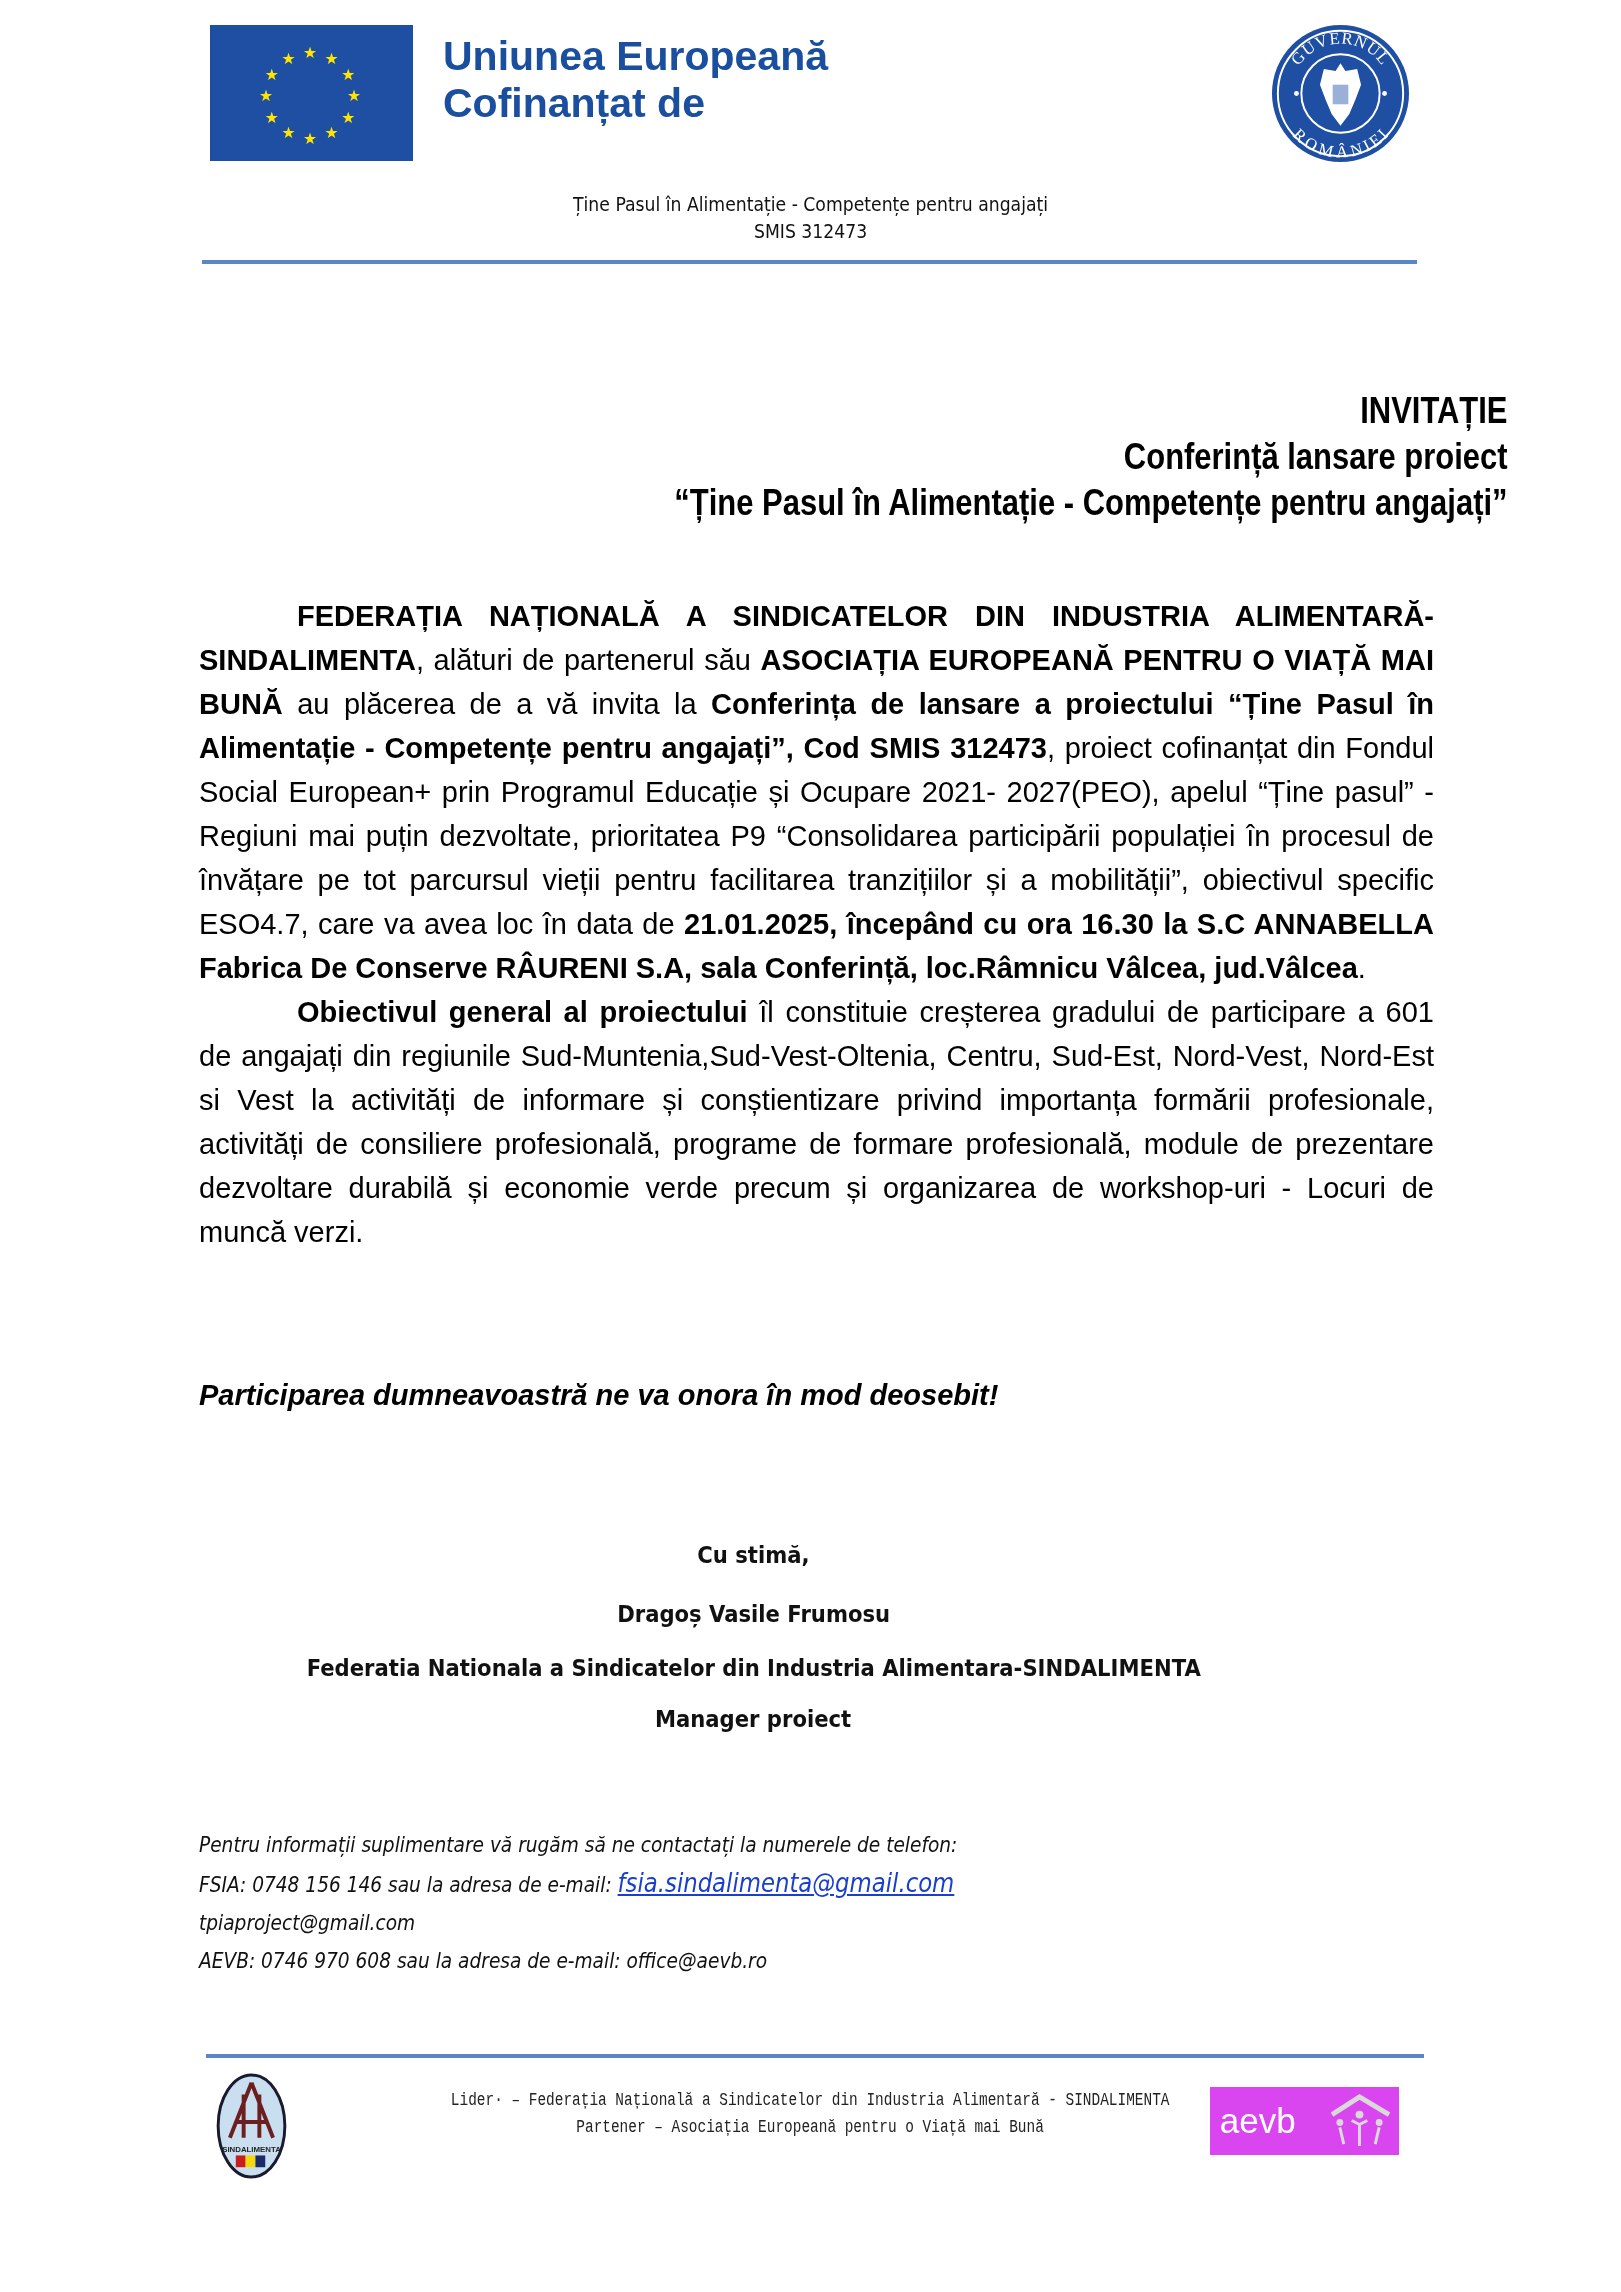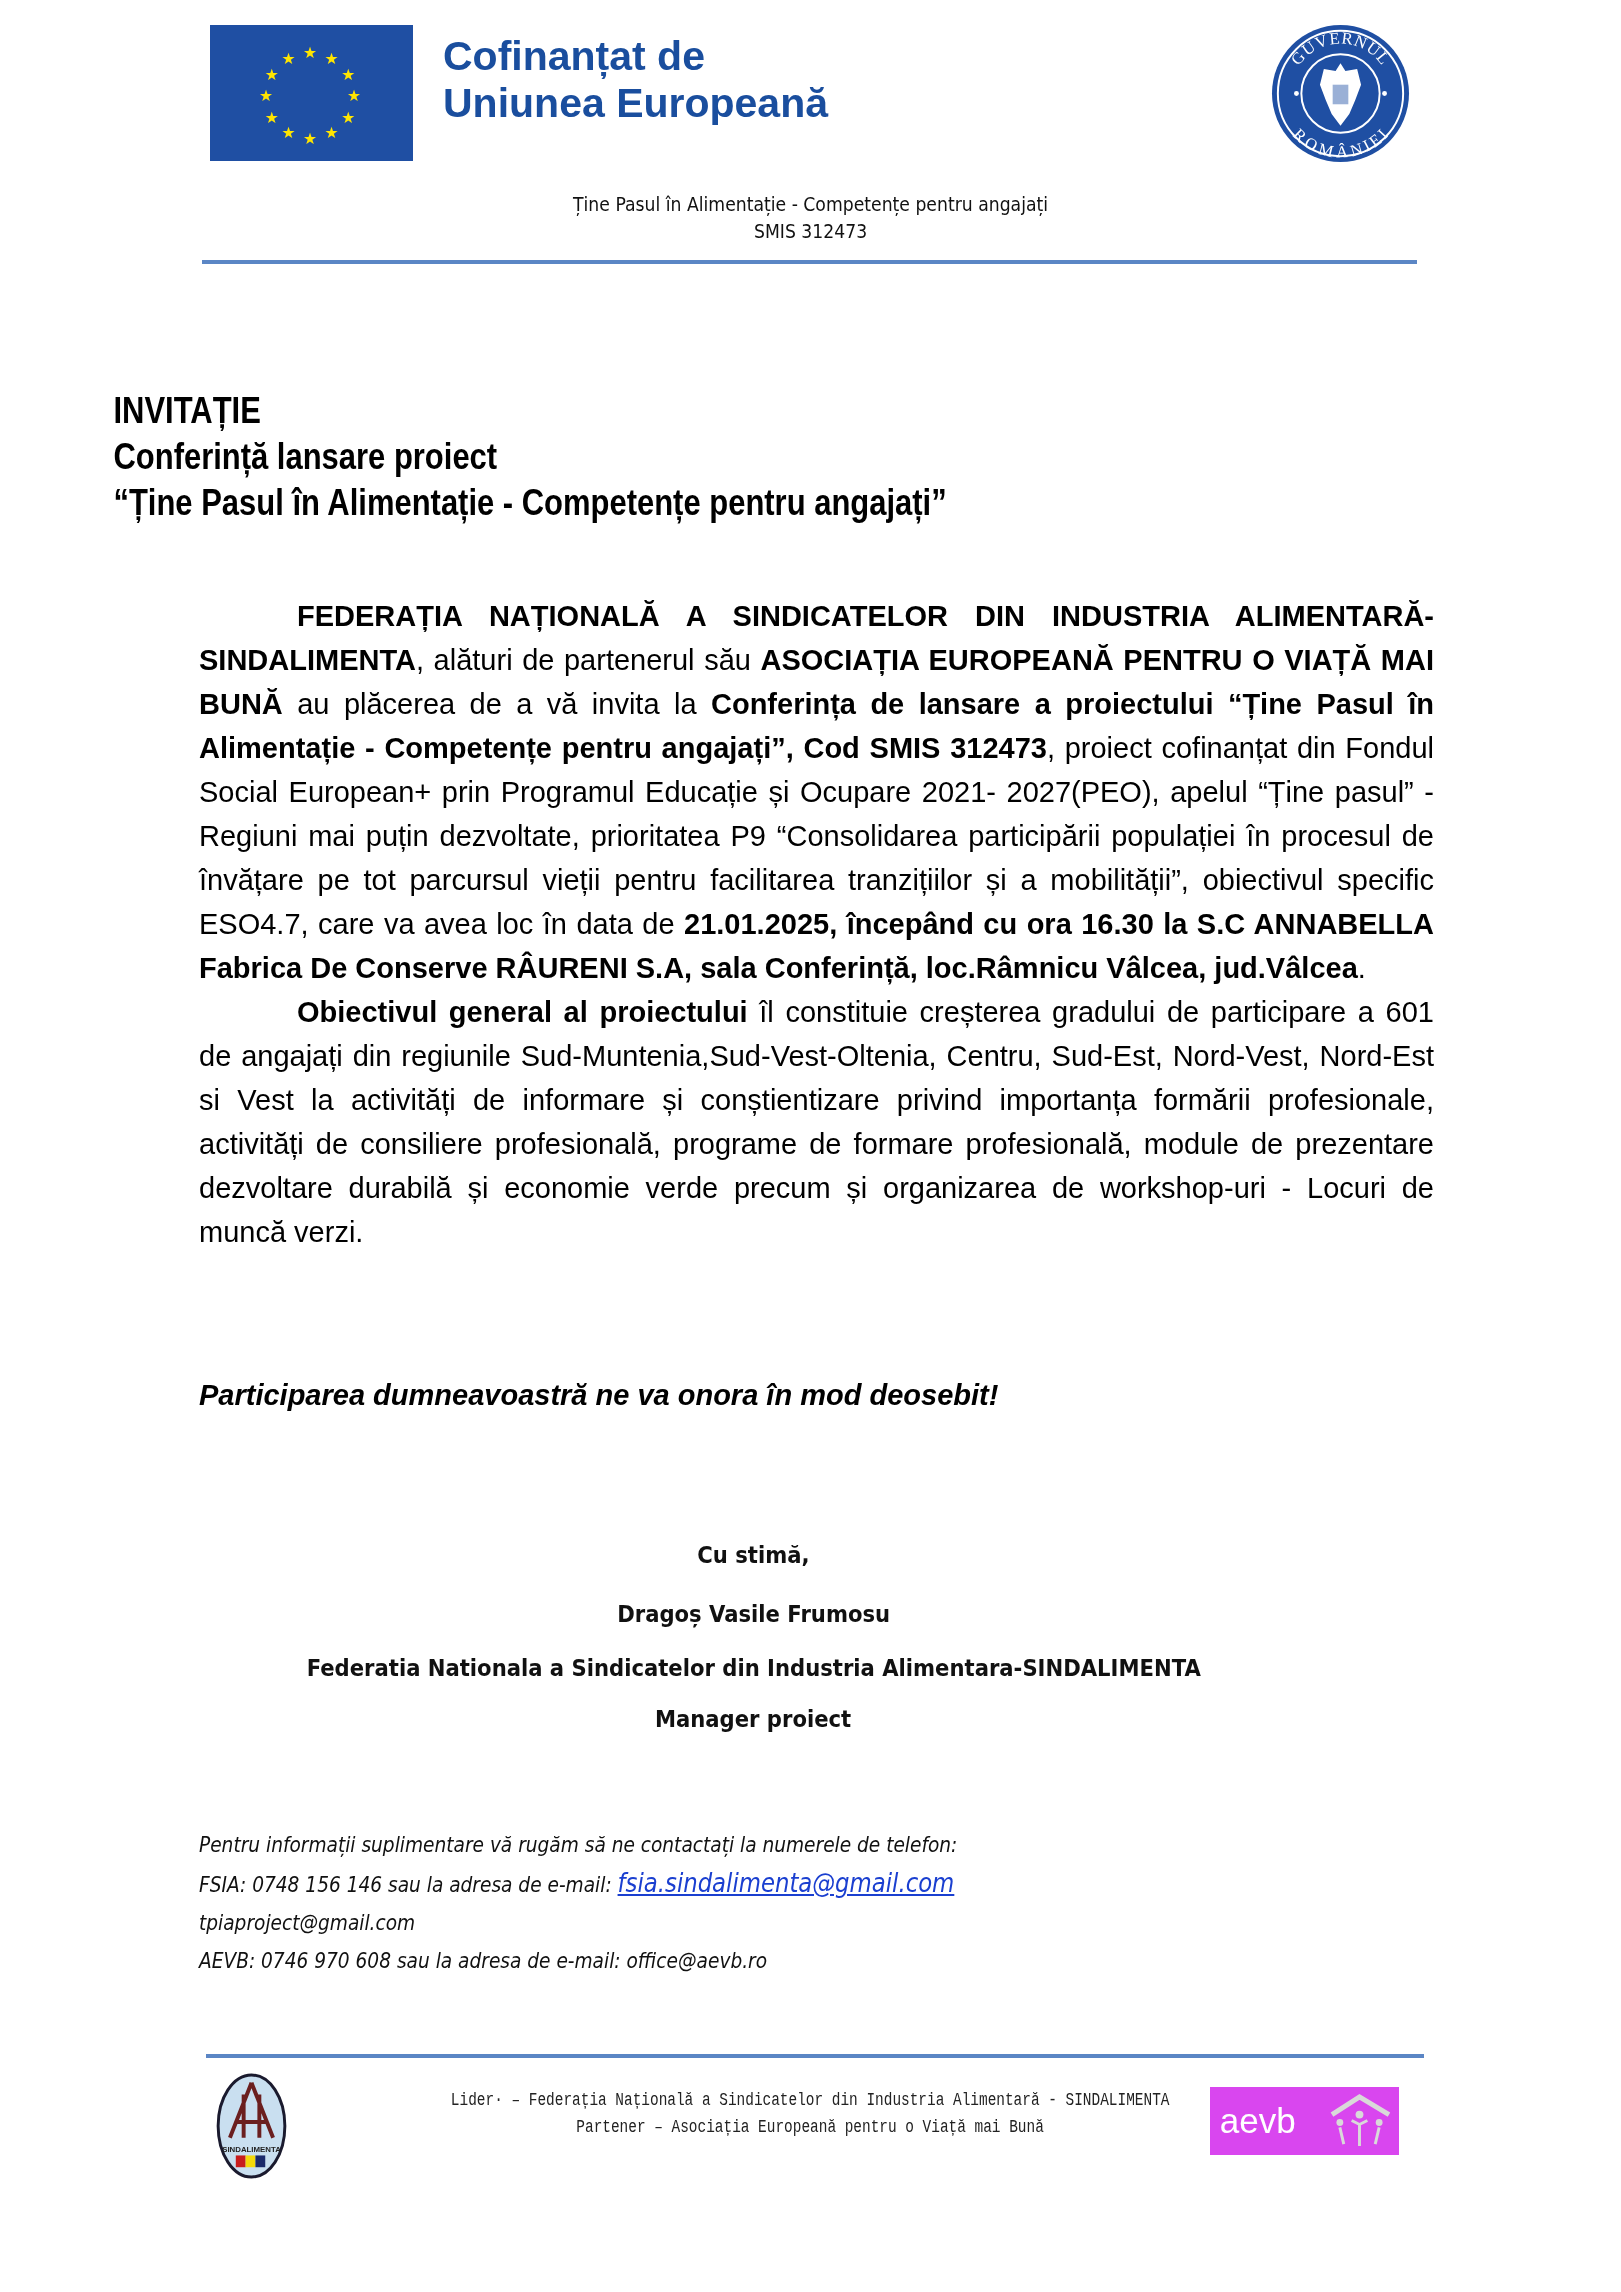--- a/index.html
+++ b/index.html
@@ -7,21 +7,21 @@
   .abs { position: absolute; }
 
   
   .eu-flag { left: 210px; top: 24.5px; width: 203px; height: 136px; background: #1f4fa3; }
   .eu-text { left: 443px; top: 33px; color: #1a4e9e; font-weight: bold; font-size: 41px; line-height: 47px; letter-spacing: 0px; }
   .gov-seal { left: 1271px; top: 23.5px; width: 139px; height: 139px; }
   .header-sub { left: 0; width: 1621px; top: 191px; text-align: center; font-family: "DejaVu Sans", sans-serif; font-size: 19.6px; line-height: 27.4px; color: #111; transform: scaleX(0.88); transform-origin: 811px 0; }
   .header-line { left: 202px; top: 260px; width: 1215px; height: 3.9px; background: #5b86c5; }
 
   
-  .title { left: 0; width: 1621px; top: 388px; text-align: left; font-weight: bold; font-size: 36px; line-height: 46px; }
+  .title { left: 0; width: 1621px; top: 388px; text-align: right; font-weight: bold; font-size: 36px; line-height: 46px; }
   .title span { display: block; transform: scaleX(0.86); }
 
   
   .body-text { left: 199px; top: 594px; width: 1235px; font-size: 29px; line-height: 44px; text-align: justify; }
   .body-text p { margin: 0; text-indent: 98px; }
   .closing { left: 199px; top: 1379px; font-size: 29px; font-weight: bold; font-style: italic; }
 
   
   .sig { left: 0; width: 1507px; text-align: center; font-family: "DejaVu Sans", sans-serif; font-weight: bold; font-size: 23.5px; color: #111; }
   .sig span { display: inline-block; transform: scaleX(0.9); }
@@ -54,22 +54,22 @@
       <text x="102" y="122" font-size="16" text-anchor="middle">★</text>
       <text x="80" y="116" font-size="16" text-anchor="middle">★</text>
       <text x="63" y="100" font-size="16" text-anchor="middle">★</text>
       <text x="57" y="78" font-size="16" text-anchor="middle">★</text>
       <text x="63" y="56" font-size="16" text-anchor="middle">★</text>
       <text x="80" y="40" font-size="16" text-anchor="middle">★</text>
     </g>
   </svg>
 </div>
 <div class="abs eu-text">
+  <div>Uniunea Europeană</div>
   <div>Cofinanțat de</div>
-  <div>Uniunea Europeană</div>
 </div>
 
 <div class="abs gov-seal">
   <svg width="139" height="139" viewBox="0 0 142 142">
     <circle cx="71" cy="71" r="70" fill="#1f4fa3"></circle>
     <circle cx="71" cy="71" r="64" fill="none" stroke="#ffffff" stroke-width="2"></circle>
     <circle cx="71" cy="71" r="40" fill="none" stroke="#ffffff" stroke-width="2"></circle>
     <defs>
       <path id="sealTop" d="M 20 71 A 51 51 0 0 1 122 71"></path>
       <path id="sealBot" d="M 18 71 A 53 53 0 0 0 124 71"></path>

